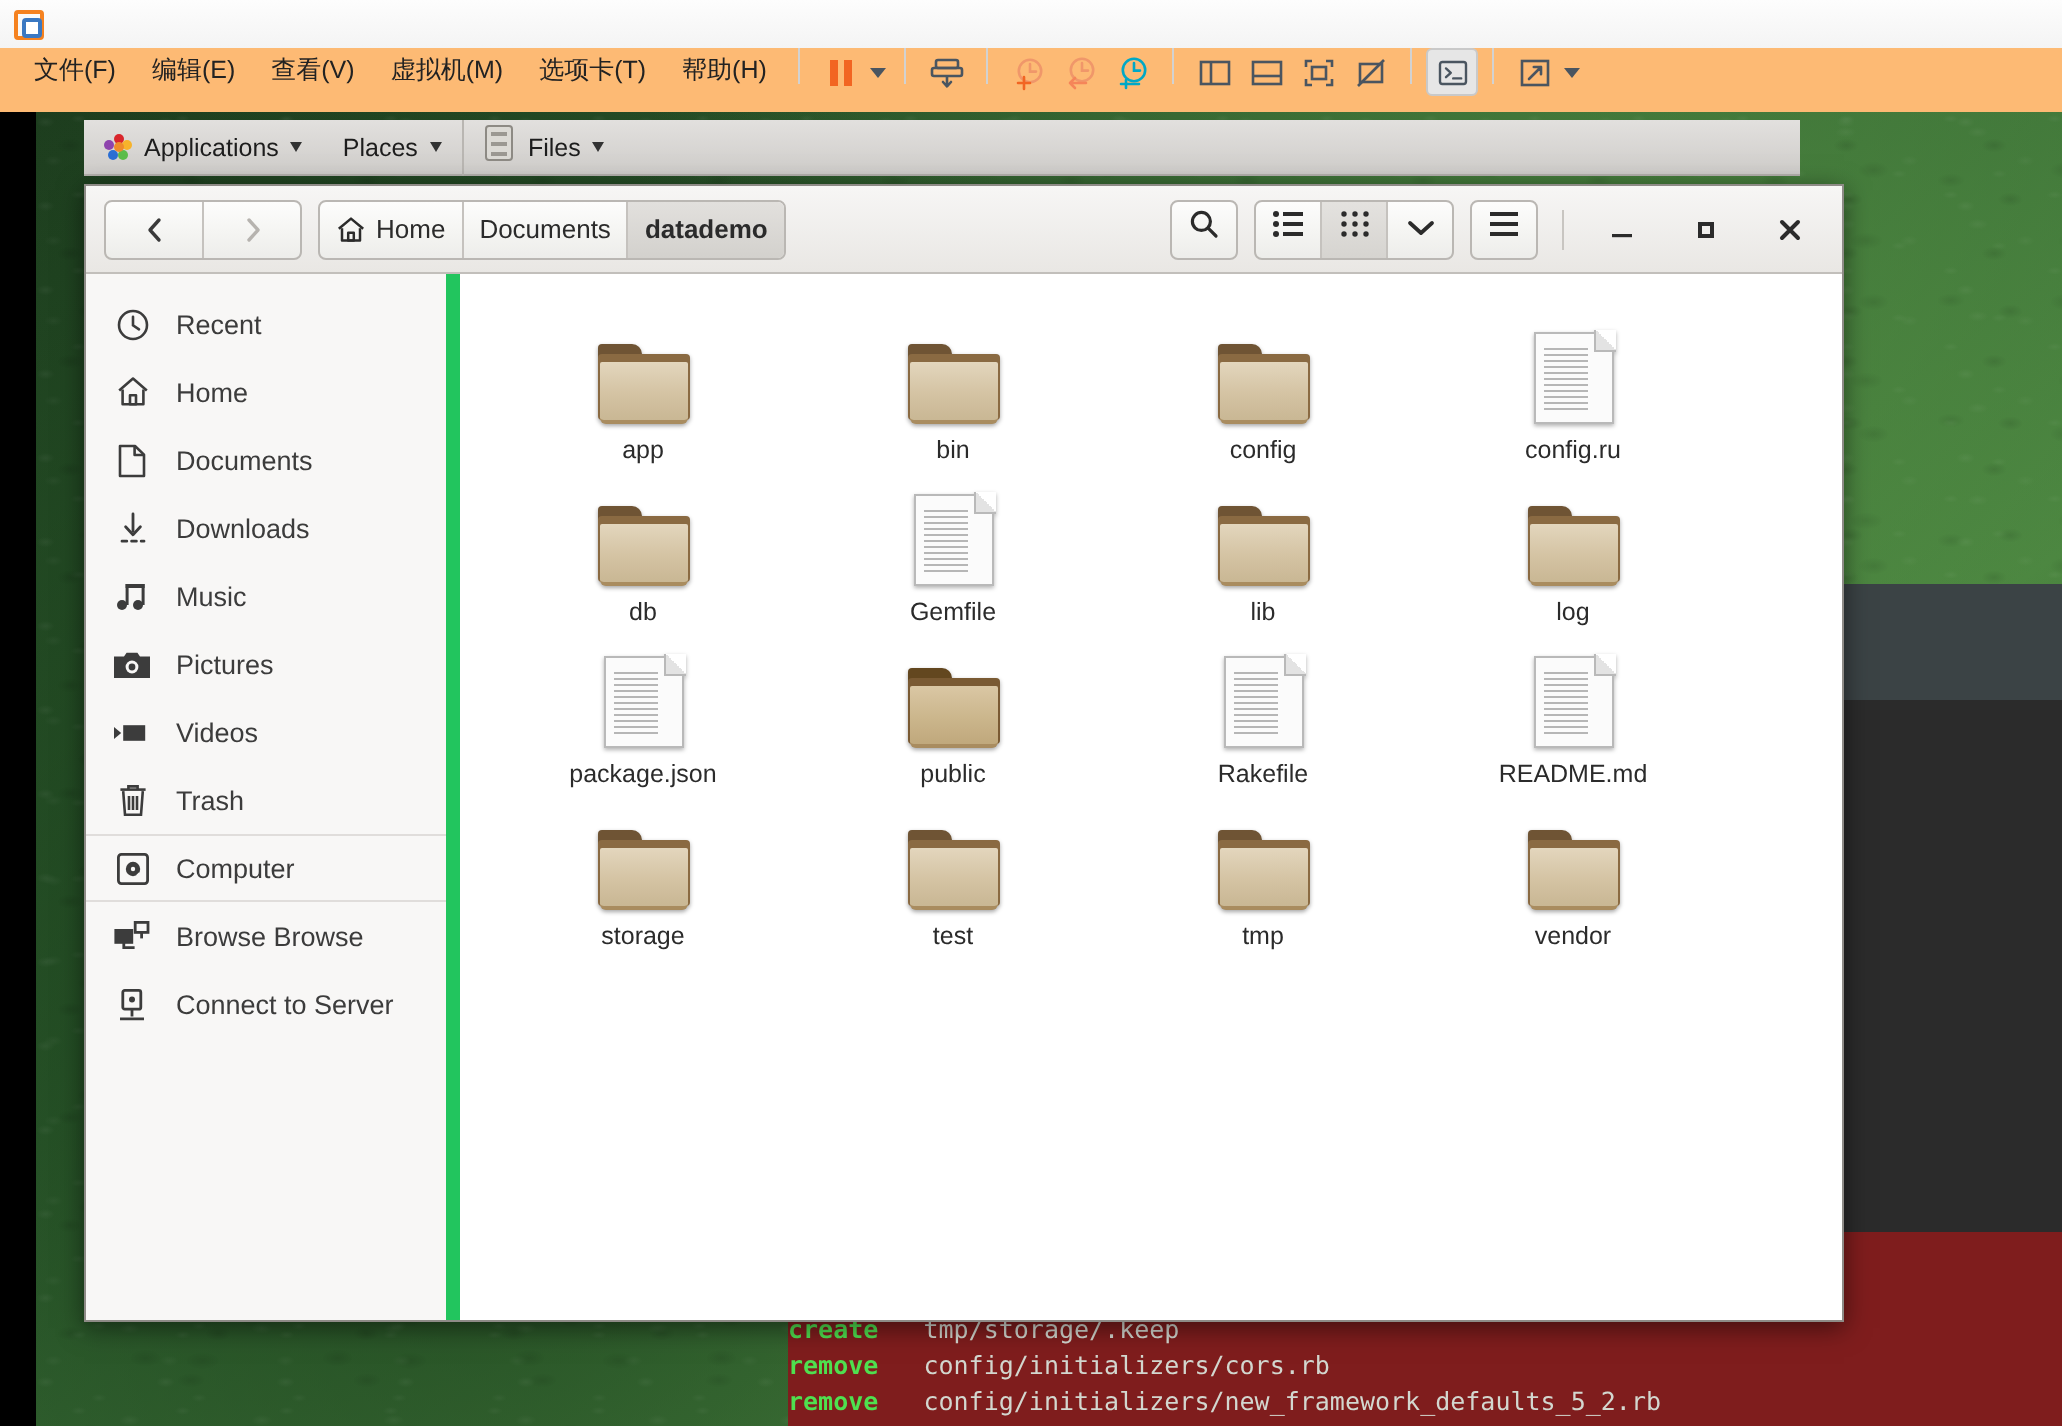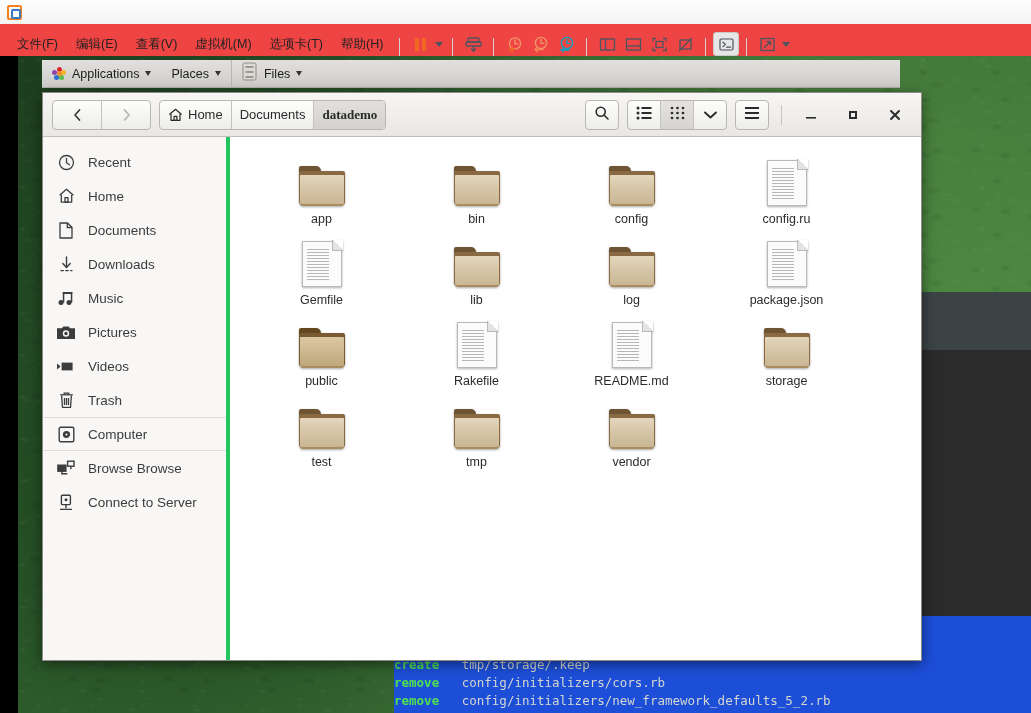--- a/index.html
+++ b/index.html
@@ -18,21 +18,21 @@
     display:flex;align-items:center;padding-left:7px;box-sizing:border-box;
   }
   #vm-app-icon{width:15px;height:15px;position:relative;flex:0 0 auto;margin-right:7px;}
   #vm-app-icon .sq{position:absolute;box-sizing:border-box;}
   #vm-app-icon .o1{left:0;top:0;width:15px;height:15px;border:2px solid #f58220;border-radius:2px;}
   #vm-app-icon .o2{left:4px;top:4px;width:10px;height:10px;border:2px solid #3a78c2;border-radius:2px;background:#fff;}
   #vm-title-text{font-size:12.5px;color:#7b7b7b;letter-spacing:.1px;white-space:nowrap;}
 
   #vm-menubar{
     position:absolute;left:0;top:24px;width:1031px;height:32px;
-    background:#ef4444;display:flex;align-items:flex-end;padding-left:8px;box-sizing:border-box;
+    background:#fdba74;display:flex;align-items:flex-start;padding-left:8px;box-sizing:border-box;
   }
   .vm-menu{font-size:12.5px;color:#222;padding:3px 9px;white-space:nowrap;cursor:default;}
   .vm-sep{width:1px;height:18px;background:#d2d2d2;margin:0 7px;}
   .vm-tool{width:26px;height:24px;display:flex;align-items:center;justify-content:center;position:relative;}
   .vm-tool svg{display:block;}
   .vm-tool.pressed{background:#e6e6e6;border:1px solid #c9c9c9;border-radius:3px;box-sizing:border-box;}
   .vm-caret{width:12px;height:24px;display:flex;align-items:center;justify-content:center;}
   .vm-caret i{border-left:4px solid transparent;border-right:4px solid transparent;border-top:5px solid #4a5560;display:block;}
 
   #vm-body{
@@ -92,54 +92,54 @@
     display:flex;align-items:center;padding:0 9px;box-sizing:border-box;gap:8px;
   }
   .hb-group{display:flex;align-items:stretch;border:1px solid #bab7b3;border-radius:4px;overflow:hidden;height:28px;background:linear-gradient(#fdfdfc,#ededea);}
   .hb-btn{
     display:flex;align-items:center;justify-content:center;
     min-width:32px;padding:0 8px;border-right:1px solid #c5c2be;
     font-size:13px;color:#2b2b2b;cursor:default;background:transparent;
   }
   .hb-btn:last-child{border-right:none;}
   .hb-btn.dim{color:#b3b0ac;}
-  .hb-btn.current{background:linear-gradient(#e2e0dd,#d3d1cd);font-weight:bold;font-family:Liberation Serif, serif;}
+  .hb-btn.current{background:linear-gradient(#e2e0dd,#d3d1cd);font-weight:bold;}
   .hb-single{
     display:flex;align-items:center;justify-content:center;height:28px;width:32px;
     border:1px solid #bab7b3;border-radius:4px;background:linear-gradient(#fdfdfc,#ededea);
   }
   .hb-seg{display:flex;align-items:stretch;border:1px solid #bab7b3;border-radius:4px;overflow:hidden;height:28px;background:linear-gradient(#fdfdfc,#ededea);}
   .hb-seg > div{display:flex;align-items:center;justify-content:center;width:32px;border-right:1px solid #c5c2be;}
   .hb-seg > div:last-child{border-right:none;}
   .hb-seg > div.on{background:linear-gradient(#e4e2df,#d6d4d0);}
   #hb-spacer{flex:1 1 auto;}
   #wm-sep{width:1px;height:20px;background:#c8c5c1;margin:0 4px;}
   .wm-btn{width:34px;height:30px;display:flex;align-items:center;justify-content:center;color:#2b2b2b;}
 
   #files-body{flex:1 1 auto;display:flex;min-height:0;}
   #files-sidebar{
-    width:187px;flex:0 0 187px;background:#f8f7f6;border-right:4px solid #22c55e;
+    width:187px;flex:0 0 187px;background:#f8f7f6;border-right:7px solid #22c55e;
     padding-top:8px;box-sizing:border-box;
   }
   .side-row{
     height:34px;display:flex;align-items:center;gap:13px;padding:0 8px 0 14px;
     font-size:13.5px;color:#3c3c3c;box-sizing:border-box;cursor:default;
   }
   .side-row .ico{width:18px;height:18px;display:flex;align-items:center;justify-content:center;flex:0 0 18px;}
   .side-row.bordered-top{border-top:1px solid #e0dddb;}
   .side-row.bordered-bottom{border-bottom:1px solid #e0dddb;}
 
   #files-main{flex:1 1 auto;background:#ffffff;position:relative;overflow:hidden;}
   #icon-grid{
     display:grid;grid-template-columns:repeat(4,155px);
     padding:14px 0 0 14px;box-sizing:border-box;
   }
   .grid-cell{
     width:155px;height:81px;display:flex;flex-direction:column;align-items:center;
-    justify-content:center;cursor:default;
+    justify-content:flex-end;cursor:default;
   }
   .grid-cell .glyph{height:48px;display:flex;align-items:flex-end;justify-content:center;}
   .grid-cell .cap{font-size:12.5px;color:#2b2b2b;margin-top:6px;text-align:center;white-space:nowrap;}
 
   
   .folder{width:48px;height:40px;position:relative;filter:drop-shadow(0 1px 1px rgba(0,0,0,.35));}
   .folder .tab{position:absolute;left:1px;top:0;width:22px;height:9px;background:#6f5434;border-radius:2px 5px 0 0;}
   .folder .back{position:absolute;left:1px;top:5px;width:46px;height:33px;background:#8a6a42;border-radius:2px;}
   .folder .front{position:absolute;left:2px;top:9px;width:44px;height:29px;border-radius:1px 1px 3px 3px;
     background:linear-gradient(#e3d6bd,#d4c3a3 55%,#c9b794);border-bottom:2px solid #a98c5f;}
@@ -153,21 +153,21 @@
   .doc .fold2{position:absolute;right:-1px;top:-1px;width:11px;height:11px;border-left:1px solid #b9b9b9;border-bottom:1px solid #b9b9b9;box-sizing:border-box;background:linear-gradient(225deg,#ffffff 50%,#e3e3e3 50%);}
   .doc .lines{position:absolute;left:5px;top:8px;right:5px;bottom:5px;
     background:repeating-linear-gradient(#b6b6b6 0 1px, transparent 1px 3px);}
   .doc .lines.short{right:13px;}
 
   
   .term{position:absolute;background:#2e3436;}
   #term-right{left:890px;top:236px;width:123px;height:58px;background:#3b4345;}
   #term-right2{left:890px;top:294px;width:123px;height:363px;background:#2b2b2b;}
   #term-main{
-    left:376px;top:560px;width:637px;height:97px;background:#1d4ed8;
+    left:376px;top:560px;width:637px;height:97px;background:#7f1d1d;
     font-family:"DejaVu Sans Mono","Liberation Mono",monospace;font-size:12.5px;
     color:#d3d7cf;padding:4px 0 0 0;box-sizing:border-box;overflow:hidden;
   }
   .tline{height:18px;line-height:18px;white-space:pre;}
   .tline .act{color:#4fe04f;font-weight:bold;}
   #term-prompt{position:absolute;left:0;bottom:1px;height:18px;line-height:18px;white-space:pre;color:#d3d7cf;}
 </style>
 </head>
 <body>
 
@@ -610,20 +610,30 @@
                 <span class="glyph">
                     <span class="doc">
                       <span class="sheet"></span>
                       <span class="lines short"></span>
                       <span class="fold2"></span>
                     </span>
                   </span>
                 <span class="cap">config.ru</span>
               </div>
 
+              <div class="grid-cell">
+                <span class="glyph">
+                    <span class="folder">
+                      <span class="tab"></span>
+                      <span class="back"></span>
+                      <span class="front"></span>
+                    </span>
+                  </span>
+                <span class="cap">db</span>
+              </div>
 
               <div class="grid-cell">
                 <span class="glyph">
                     <span class="doc">
                       <span class="sheet"></span>
                       <span class="lines short"></span>
                       <span class="fold2"></span>
                     </span>
                   </span>
                 <span class="cap">Gemfile</span>

